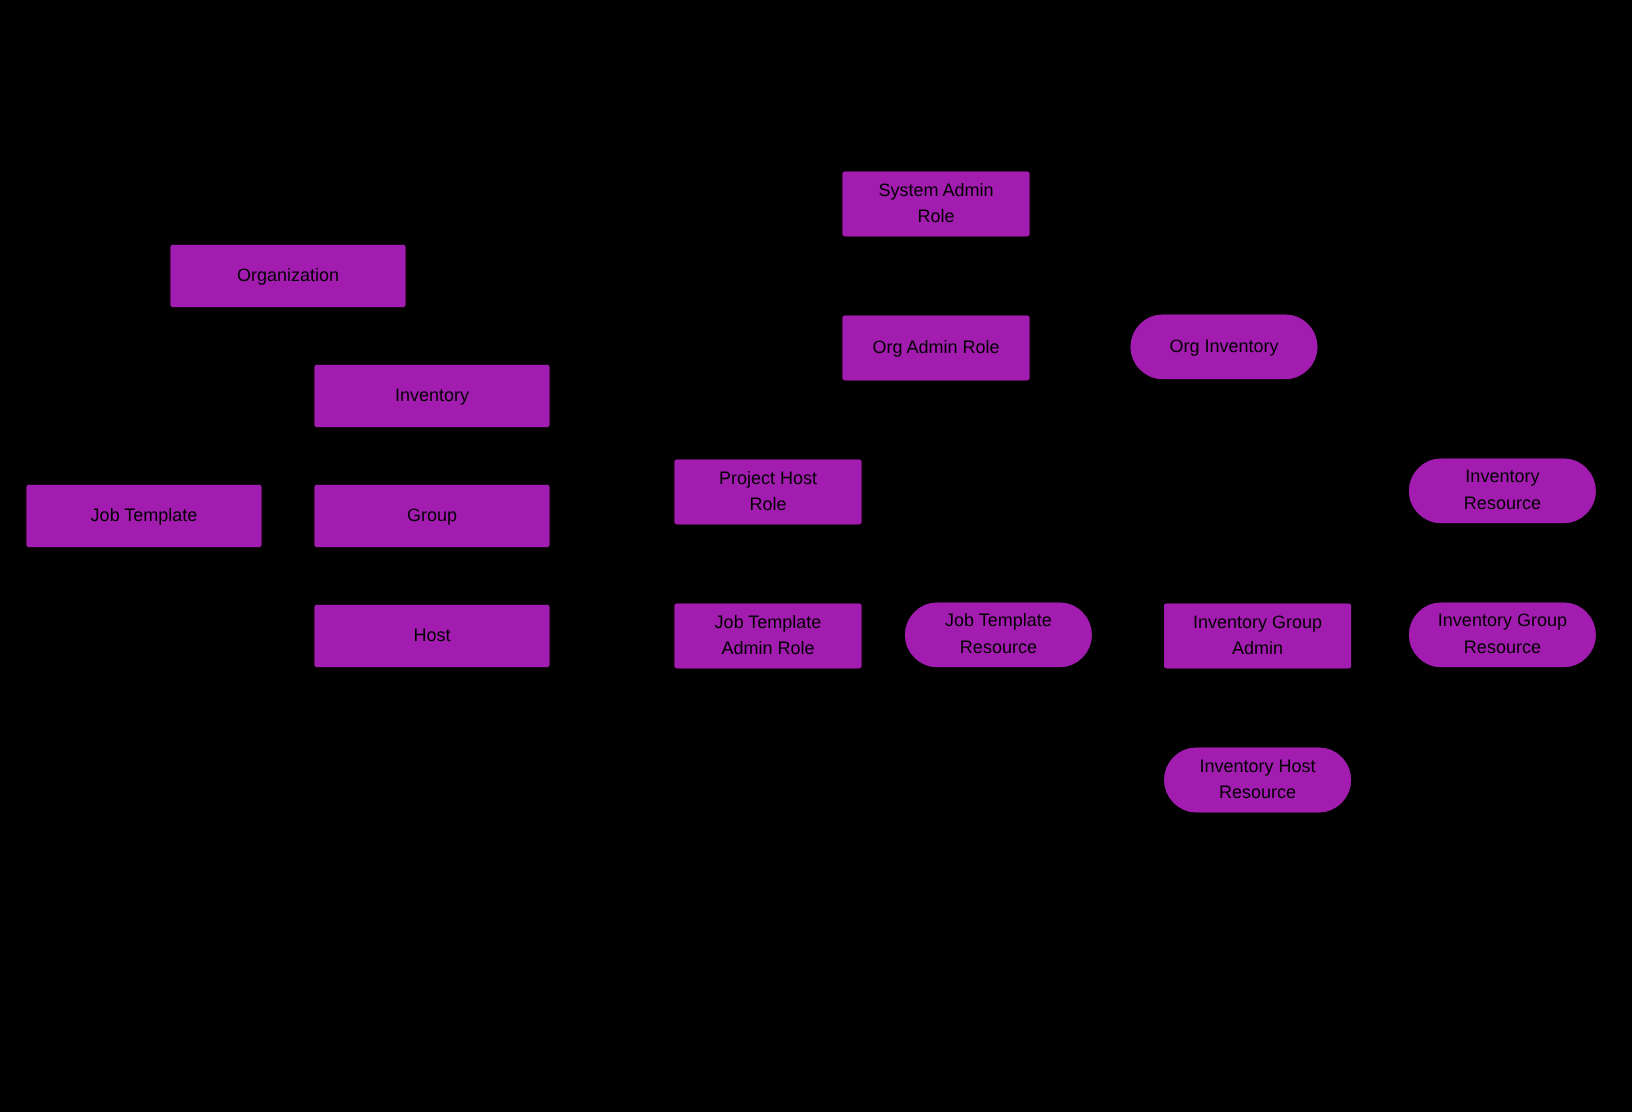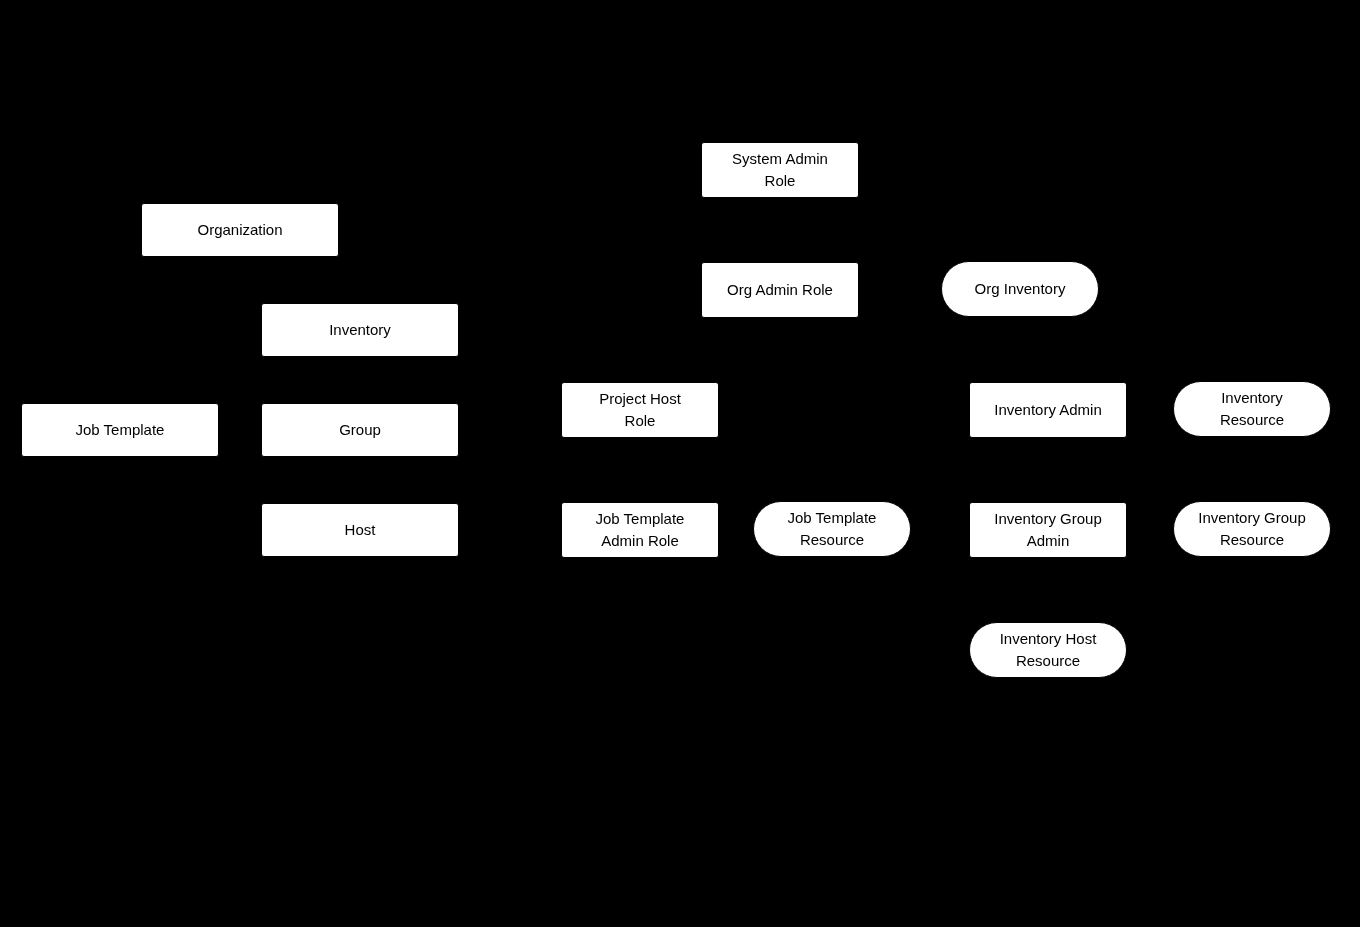--- a/index.html
+++ b/index.html
@@ -7,21 +7,21 @@
   .canvas {
     position: relative;
     width: 1360px;
     height: 927px;
     background: #000000;
     overflow: hidden;
     font-family: "Liberation Sans", sans-serif;
   }
   .node {
     position: absolute;
-    background: #ffffff;
+    background: #a21caf;
     color: #000000;
     border: 1px solid #000000;
     display: flex;
     align-items: center;
     justify-content: center;
     text-align: center;
     font-size: 15px;
     line-height: 1.45;
   }
   .node-label { white-space: pre-line; }
@@ -78,23 +78,20 @@
   <div class="node rect n-org-admin-role">
     <span class="node-label">Org Admin Role</span>
   </div>
   <div class="node pill n-org-resource">
     <span class="node-label">Org Inventory</span>
   </div>
   <div class="node rect n-project-admin-role">
     <span class="node-label">Project Host
 Role</span>
   </div>
-  <div class="node rect n-inventory-admin">
-    <span class="node-label">Inventory Admin</span>
-  </div>
   <div class="node pill n-inventory-resource">
     <span class="node-label">Inventory
 Resource</span>
   </div>
   <div class="node rect n-job-template-admin-role">
     <span class="node-label">Job Template
 Admin Role</span>
   </div>
   <div class="node pill n-job-template-resource">
     <span class="node-label">Job Template

